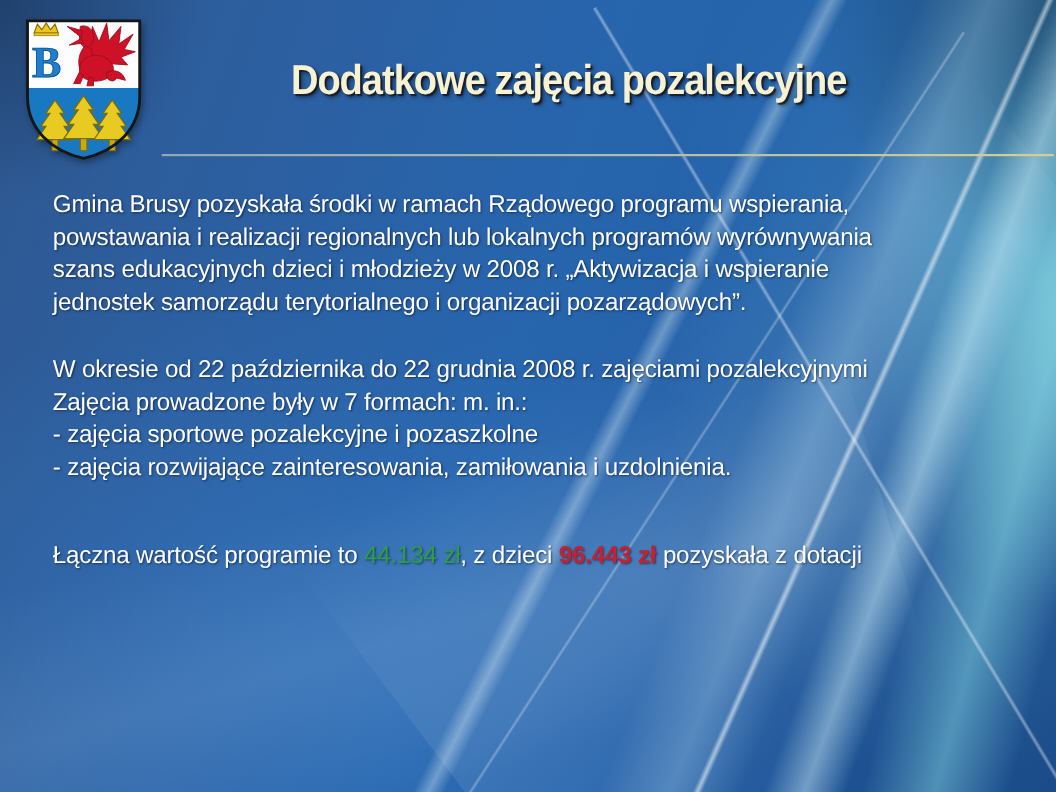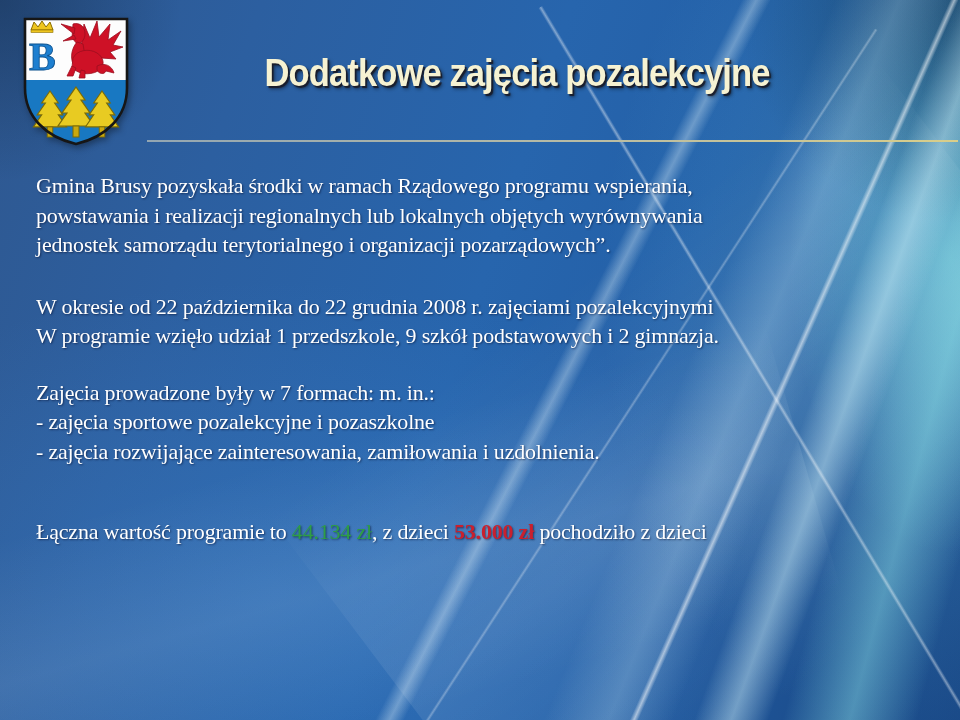--- a/index.html
+++ b/index.html
@@ -47,28 +47,27 @@
     transform:scaleX(.91);transform-origin:50% 50%;
     color:#F6F2D2;
     text-shadow:2px 2px 1px rgba(25,25,35,.9),3px 3px 4px rgba(0,0,0,.45);
     white-space:nowrap;
   }
   .rule{
     position:absolute;left:147px;top:140px;width:811px;height:2px;
     background:linear-gradient(to right,#93A6B2,#B9BCA4 55%,#D9CE8A);
   }
   .content{
-    position:absolute;left:36px;top:171px;width:890px;
+    position:absolute;left:48px;top:171px;width:890px;
     color:#FFFFFF;font-size:22px;line-height:29.5px;letter-spacing:-0.2px;
     text-shadow:1px 1px 2px rgba(0,10,40,.55);
-    font-family:Liberation Serif, serif;
   }
   .para{margin:0;padding:0;}
   .p1{margin-bottom:32px;}
-  .p2{margin-bottom:27px;}
+  .p2{}
   .p3{margin-bottom:51px;}
   .tline{white-space:nowrap;}
   .summary{white-space:nowrap;}
   .amount-green{color:#2E9E45;}
   .amount-red{color:#C9202E;font-weight:bold;}
 </style>
 </head>
 <body>
 
 <div class="slide">
@@ -119,31 +118,31 @@
     </svg>
   </div>
 
   <div class="title">Dodatkowe zajęcia pozalekcyjne</div>
   <div class="rule"></div>
 
   <div class="content">
 
     <div class="para p1">
       <div class="tline">Gmina Brusy pozyskała środki w ramach Rządowego programu wspierania,</div>
-      <div class="tline">powstawania i realizacji regionalnych lub lokalnych objętych wyrównywania</div>
+      <div class="tline">powstawania i realizacji regionalnych lub lokalnych programów wyrównywania</div>
+      <div class="tline">szans edukacyjnych dzieci i młodzieży w 2008 r. „Aktywizacja i wspieranie</div>
       <div class="tline">jednostek samorządu terytorialnego i organizacji pozarządowych”.</div>
     </div>
 
     <div class="para p2">
       <div class="tline">W okresie od 22 października do 22 grudnia 2008 r. zajęciami pozalekcyjnymi</div>
-      <div class="tline">W programie wzięło udział 1 przedszkole, 9 szkół podstawowych i 2 gimnazja.</div>
     </div>
 
     <div class="para p3">
       <div class="tline">Zajęcia prowadzone były w 7 formach: m. in.:</div>
       <div class="tline">- zajęcia sportowe pozalekcyjne i pozaszkolne</div>
       <div class="tline">- zajęcia rozwijające zainteresowania, zamiłowania i uzdolnienia.</div>
     </div>
 
-    <div class="summary"><span>Łączna wartość programie to </span><span class="amount-green">44.134 zł</span><span>, z dzieci </span><span class="amount-red">53.000 zł</span><span> pochodziło z dzieci</span></div>
+    <div class="summary"><span>Łączna wartość programie to </span><span class="amount-green">44.134 zł</span><span>, z dzieci </span><span class="amount-red">96.443 zł</span><span> pozyskała z dotacji</span></div>
 
   </div>
 </div>
 
 </body></html>

